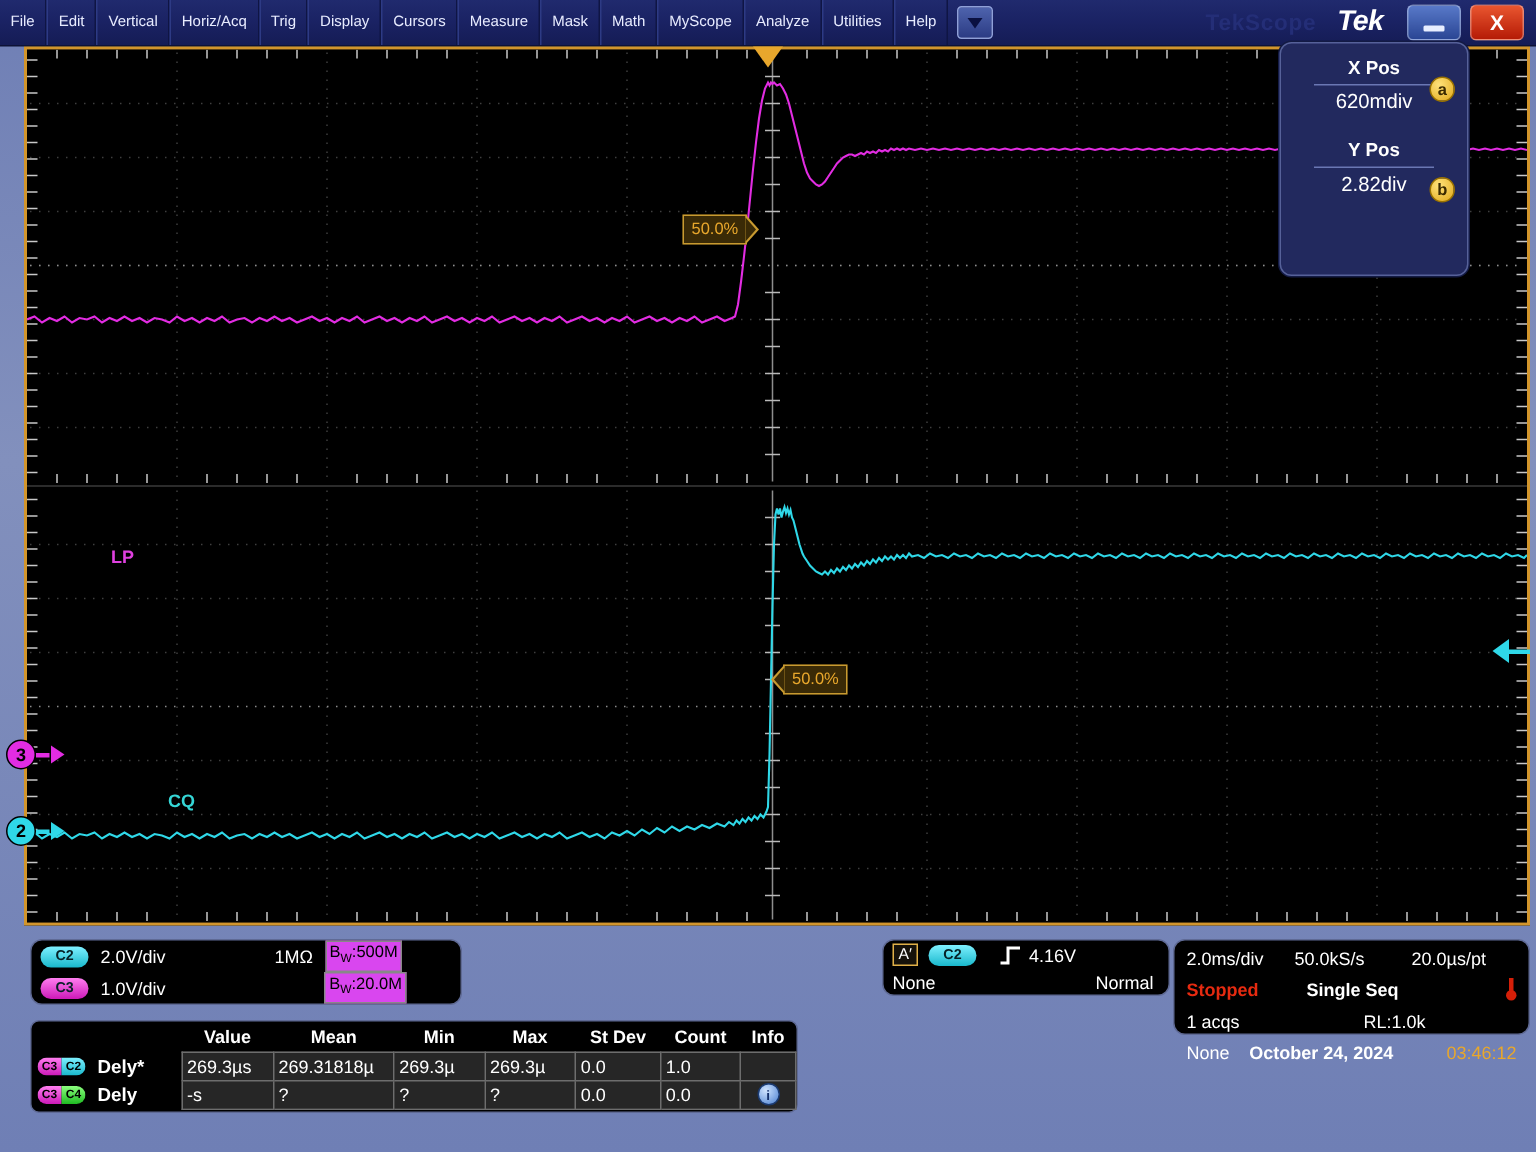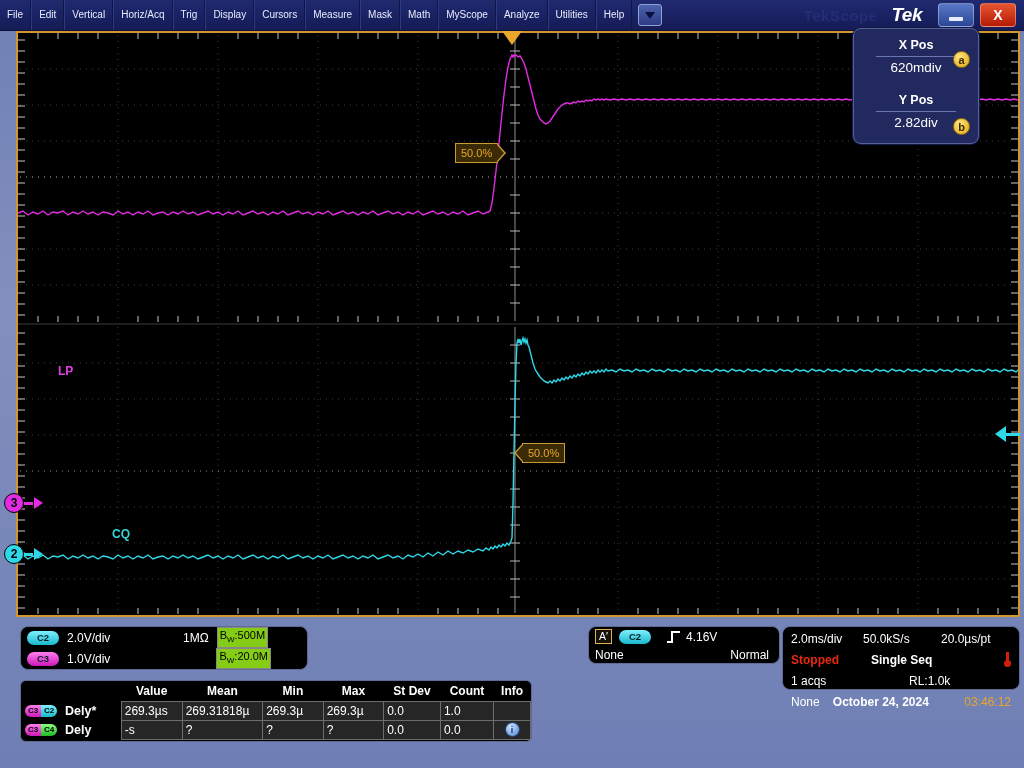--- a/index.html
+++ b/index.html
@@ -68,21 +68,21 @@
   }
   .grat {
     position: absolute; left: 0; top: 0; right: 0; bottom: 0;
     overflow: hidden;
   }
   .grat svg { display: block; }
 
   .wf-label {
     position: absolute; font-size: 12px; font-weight: bold;
   }
-  .wf-label.lp { color: #e040e0; left: 40px; top: 331px; }
+  .wf-label.lp { color: #e040e0; left: 56px; top: 331px; }
   .wf-label.cq { color: #35d6d6; left: 94px; top: 494px; }
 
   .pct-marker {
     position: absolute; height: 20px;
     background: #3a2a06; border: 1px solid #c89a30;
     color: #e8a72c; font-size: 11px;
     display: flex; align-items: center; padding: 0 5px;
     white-space: nowrap;
   }
   .pct-marker .point {
@@ -134,21 +134,21 @@
   .right-arrow-ind .head {
     width: 0; height: 0;
     border-top: 8px solid transparent; border-bottom: 8px solid transparent;
     border-right: 11px solid #2fd8e8;
   }
   .right-arrow-ind .stem { width: 14px; height: 3px; background: #2fd8e8; }
 
   
   .pos-box {
     position: absolute; left: 853px; top: 28px;
-    width: 126px; height: 116px;
+    width: 126px; height: 156px;
     background: #22295e; border: 1px solid #566199;
     border-radius: 8px;
     box-shadow: 0 0 0 1px #131a44;
     padding: 6px 16px;
   }
   .pos-row-label {
     color: #ffffff; font-size: 12.5px; font-weight: bold;
     text-align: center; padding-top: 3px;
   }
   .pos-divider { height: 1px; background: #6a77b3; margin: 4px 6px 3px; }
@@ -178,21 +178,21 @@
     width: 32px; height: 14px; border-radius: 7px;
     font-size: 9.5px; font-weight: bold; color: #062026;
     display: flex; align-items: center; justify-content: center;
     margin-right: 8px;
   }
   .badge-c2 { background: linear-gradient(180deg,#7ef0ff,#19b8cc); }
   .badge-c3 { background: linear-gradient(180deg,#ff7ef0,#cc19b8); }
   .chan-vdiv { min-width: 72px; }
   .chan-imp { margin-left: 44px; }
   .bw-box {
-    margin-left: 8px; background: #84cc16; color: #000;
+    margin-left: 8px; background: #d946ef; color: #000;
     font-size: 11px; padding: 0 2px; line-height: 14px;
     border: 1px solid #888; white-space: nowrap;
   }
   .bw-box sub { font-size: 8px; }
 
   .trig-panel { left: 588px; top: 626px; width: 192px; height: 38px; }
   .trig-line1 {
     display: flex; align-items: center; height: 19px;
     padding-left: 6px; color: #fff; font-size: 12px;
   }

